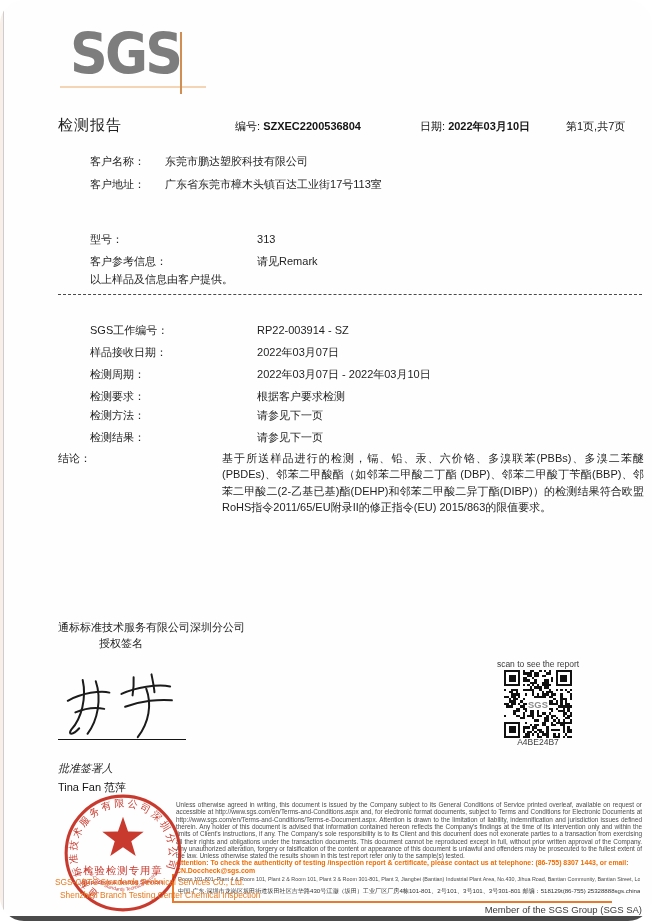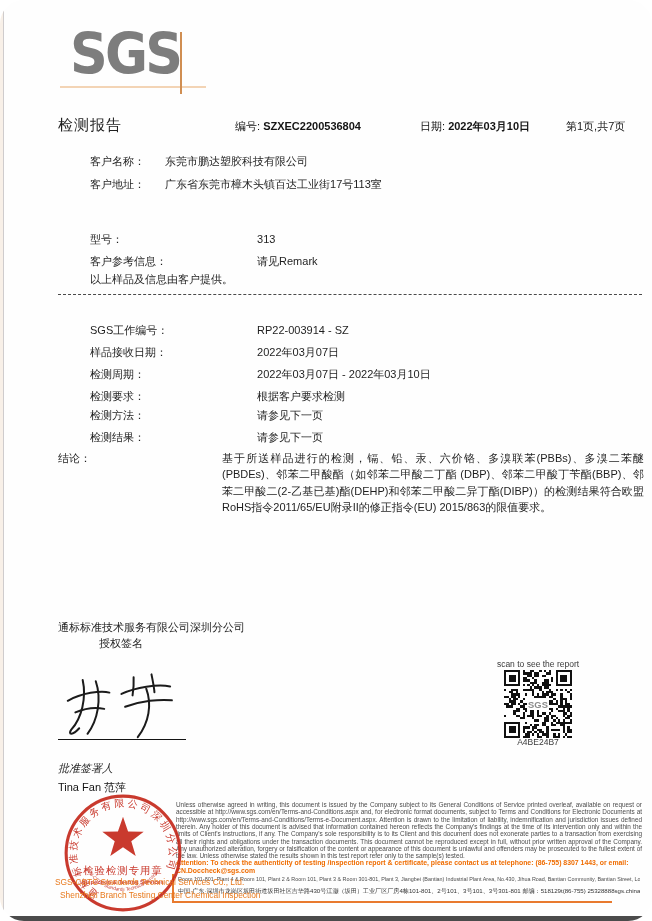--- a/index.html
+++ b/index.html
@@ -494,20 +494,21 @@
     <span>Room 101-801, Plant 4 &amp; Room 101, Plant 2 &amp; Room 101, Plant 3 &amp; Room 301-801, Plant 3, Jiangbei (Bantian) Industrial Plant Area, No.430, Jihua Road, Bantian Community, Bantian Street, Longgang District, Shenzhen, Guangdong, China 518129</span>
 
   </div>
   <div class="addr2">
     <span>中国·广东·深圳市龙岗区坂田街道坂田社区吉华路430号江灏（坂田）工业厂区厂房4栋101-801、2号101、3号101、3号301-801 邮编：518129</span>
     <span>t(86-755) 25328888</span>
     <span>sgs.china@sgs.com</span>
   </div>
   <div class="v-orange"></div>
   <div class="h-orange"></div>
+  <div class="member">Member of the SGS Group (SGS SA)</div>
   <div class="bottom-strip"></div>
 
   <svg class="stamp" viewBox="0 0 118 118">
     <defs>
       <path id="ringPath" d="M59,104 a45,45 0 1,1 0.02,0" fill="none"></path>
       <path id="botPath" d="M20,66 a40.5,40.5 0 0,0 78,0" fill="none"></path>
     </defs>
     <circle cx="59" cy="59" r="55" fill="none" stroke="#c52a1d" stroke-width="3"></circle>
     <polygon points="59,24 63.9,38.2 79,38.5 67,47.6 71.3,62 59,53.4 46.7,62 51,47.6 39,38.5 54.1,38.2" fill="#c52a1d"></polygon>
     <text font-size="9.6" fill="#c52a1d" letter-spacing="2.5" font-family="Liberation Sans, sans-serif">

